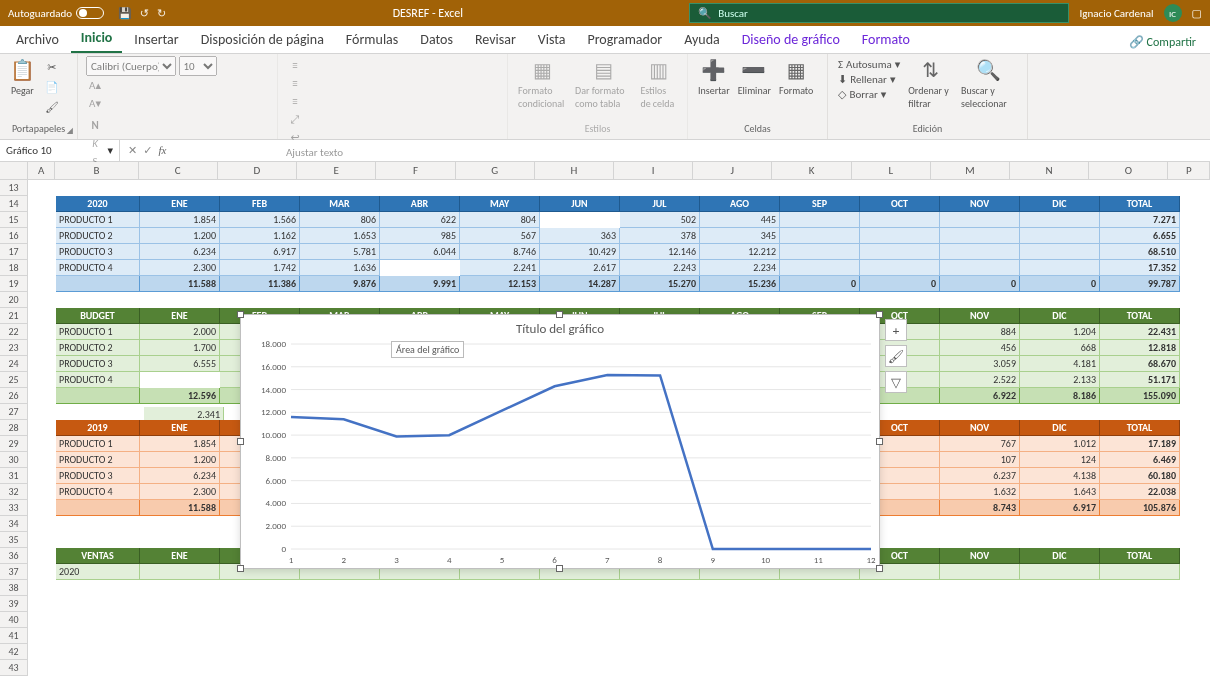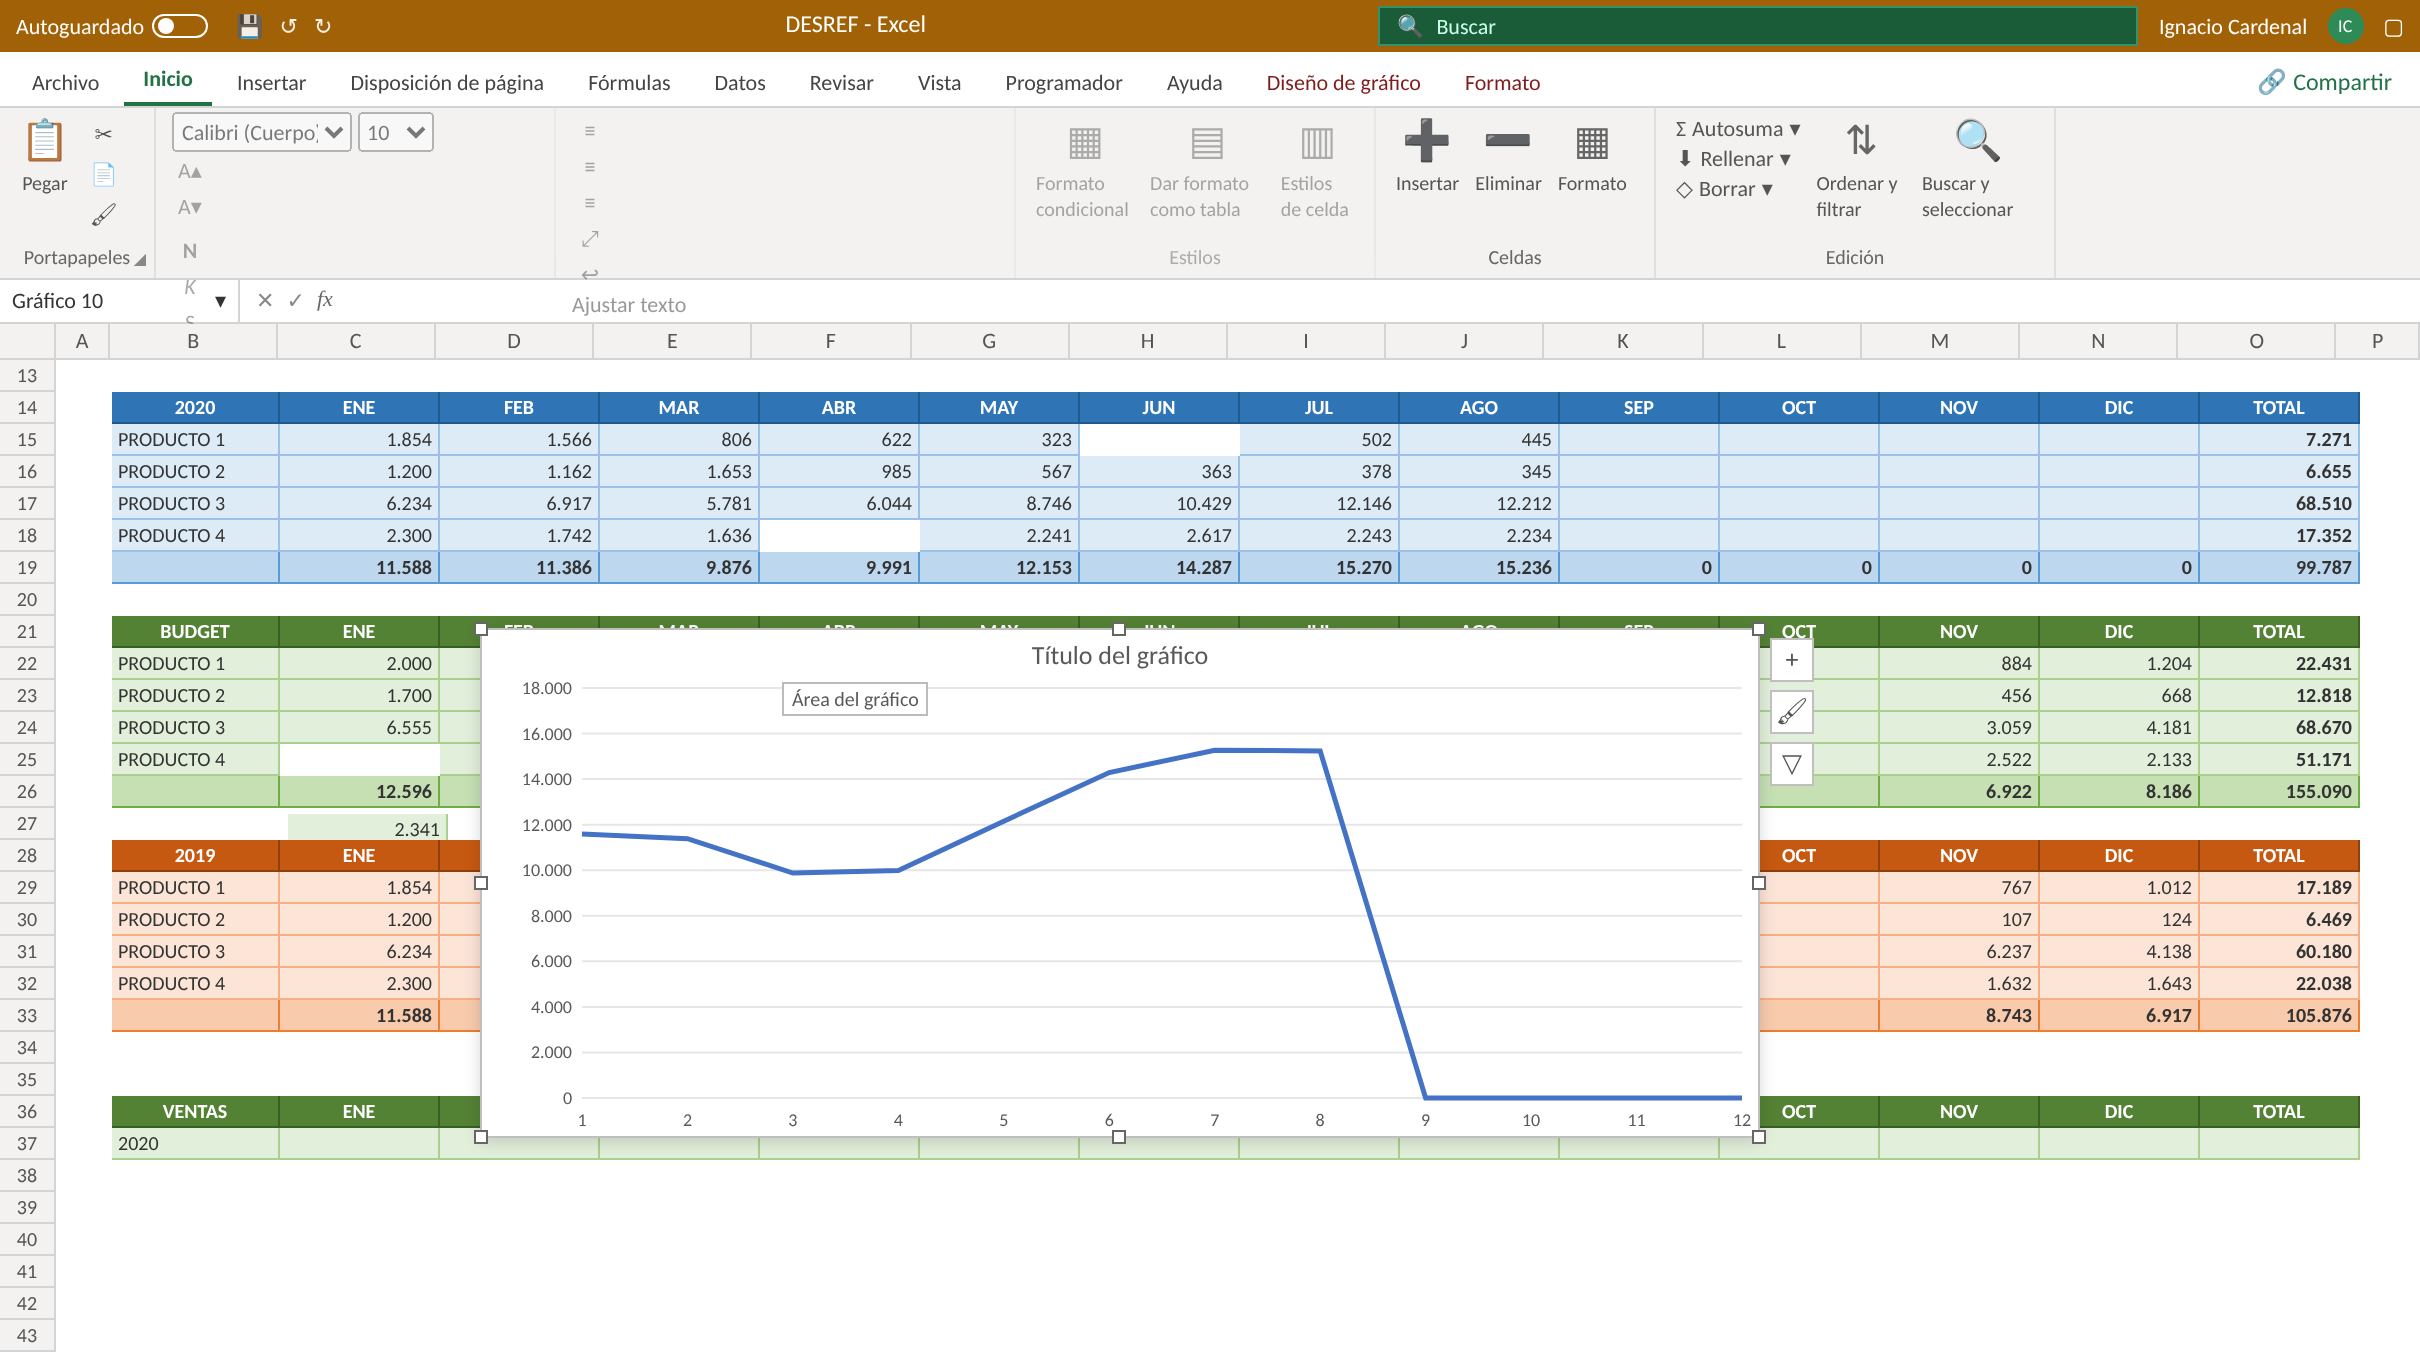--- a/index.html
+++ b/index.html
@@ -13,23 +13,23 @@
 .titlebar .toggle::after { content:""; position:absolute; width:8px; height:8px; background:#fff; border-radius:50%; top:1px; left:2px; }
 .titlebar .qat { display:flex; gap:8px; margin-left:6px; }
 .titlebar .qat span { opacity:.9; cursor:pointer; }
 .titlebar .center { flex:1; text-align:center; font-size:12px; }
 .titlebar .search { background:#1a5c38; border:1px solid #379068; height:20px; width:380px; display:flex; align-items:center; padding:0 8px; color:#cfe; gap:6px; }
 .titlebar .right { display:flex; align-items:center; gap:10px;text-align:right; }
 .titlebar .avatar { width:18px; height:18px; border-radius:50%; background:#2e8b57; display:flex; align-items:center; justify-content:center; font-size:9px; }
 
 
 .ribbon-tabs { background:#fff; height:28px; display:flex; align-items:end; border-bottom:1px solid #d4d4d4; padding:0 6px; gap:2px; }
-.ribbon-tabs .tab { padding:5px 10px; font-size:11px; cursor:pointer; color:#444; }
+.ribbon-tabs .tab { padding:5px 10px; font-size:14px; cursor:pointer; color:#444; }
 .ribbon-tabs .tab.active { border-bottom:2px solid #217346; color:#217346; font-weight:600; }
-.ribbon-tabs .tab.ctx { color:#7f1d1d; }
+.ribbon-tabs .tab.ctx { color:#6d28d9; }
 .ribbon-tabs .spacer { flex:1; }
 .ribbon-tabs .share { color:#217346; font-size:12px; padding:4px 8px; }
 
 
 .ribbon { background:#f3f2f1; height:86px; display:flex; border-bottom:1px solid #d4d4d4; }
 .group { border-right:1px solid #e1dfdd; padding:2px 8px; display:flex; flex-direction:column; justify-content:space-between; }
 .group .controls { display:flex; gap:4px; flex:1; align-items:flex-start; }
 .group .label { font-size:10px; text-align:center; color:#666; padding-bottom:2px; position:relative; }
 .group .label .launcher { position:absolute; right:-4px; bottom:2px; font-size:8px; color:#888; }
 .btn-col { display:flex; flex-direction:column; align-items:center; gap:2px; padding:2px; font-size:10px; color:#555; }
@@ -336,21 +336,21 @@
         <div class="cell hdr-blue" style="left: 752px; top: 16px; width: 80px; height: 16px;">SEP</div>
         <div class="cell hdr-blue" style="left: 832px; top: 16px; width: 80px; height: 16px;">OCT</div>
         <div class="cell hdr-blue" style="left: 912px; top: 16px; width: 80px; height: 16px;">NOV</div>
         <div class="cell hdr-blue" style="left: 992px; top: 16px; width: 80px; height: 16px;">DIC</div>
         <div class="cell hdr-blue" style="left: 1072px; top: 16px; width: 80px; height: 16px;">TOTAL</div>
         <div class="cell body-blue left" style="left: 28px; top: 32px; width: 84px; height: 16px;">PRODUCTO 1</div>
         <div class="cell body-blue" style="left: 112px; top: 32px; width: 80px; height: 16px;">1.854</div>
         <div class="cell body-blue" style="left: 192px; top: 32px; width: 80px; height: 16px;">1.566</div>
         <div class="cell body-blue" style="left: 272px; top: 32px; width: 80px; height: 16px;">806</div>
         <div class="cell body-blue" style="left: 352px; top: 32px; width: 80px; height: 16px;">622</div>
-        <div class="cell body-blue" style="left: 432px; top: 32px; width: 80px; height: 16px;">323</div>
+        <div class="cell body-blue" style="left: 432px; top: 32px; width: 80px; height: 16px;">804</div>
         <div class="cell body-blue" style="left: 512px; top: 32px; width: 80px; height: 16px; margin-top: 16px;">878</div>
         <div class="cell body-blue" style="left: 592px; top: 32px; width: 80px; height: 16px;">502</div>
         <div class="cell body-blue" style="left: 672px; top: 32px; width: 80px; height: 16px;">445</div>
         <div class="cell body-blue" style="left: 752px; top: 32px; width: 80px; height: 16px;"></div>
         <div class="cell body-blue" style="left: 832px; top: 32px; width: 80px; height: 16px;"></div>
         <div class="cell body-blue" style="left: 912px; top: 32px; width: 80px; height: 16px;"></div>
         <div class="cell body-blue" style="left: 992px; top: 32px; width: 80px; height: 16px;"></div>
         <div class="cell body-blue bold" style="left: 1072px; top: 32px; width: 80px; height: 16px;">7.271</div>
         <div class="cell body-blue left" style="left: 28px; top: 48px; width: 84px; height: 16px;">PRODUCTO 2</div>
         <div class="cell body-blue" style="left: 112px; top: 48px; width: 80px; height: 16px;">1.200</div>

